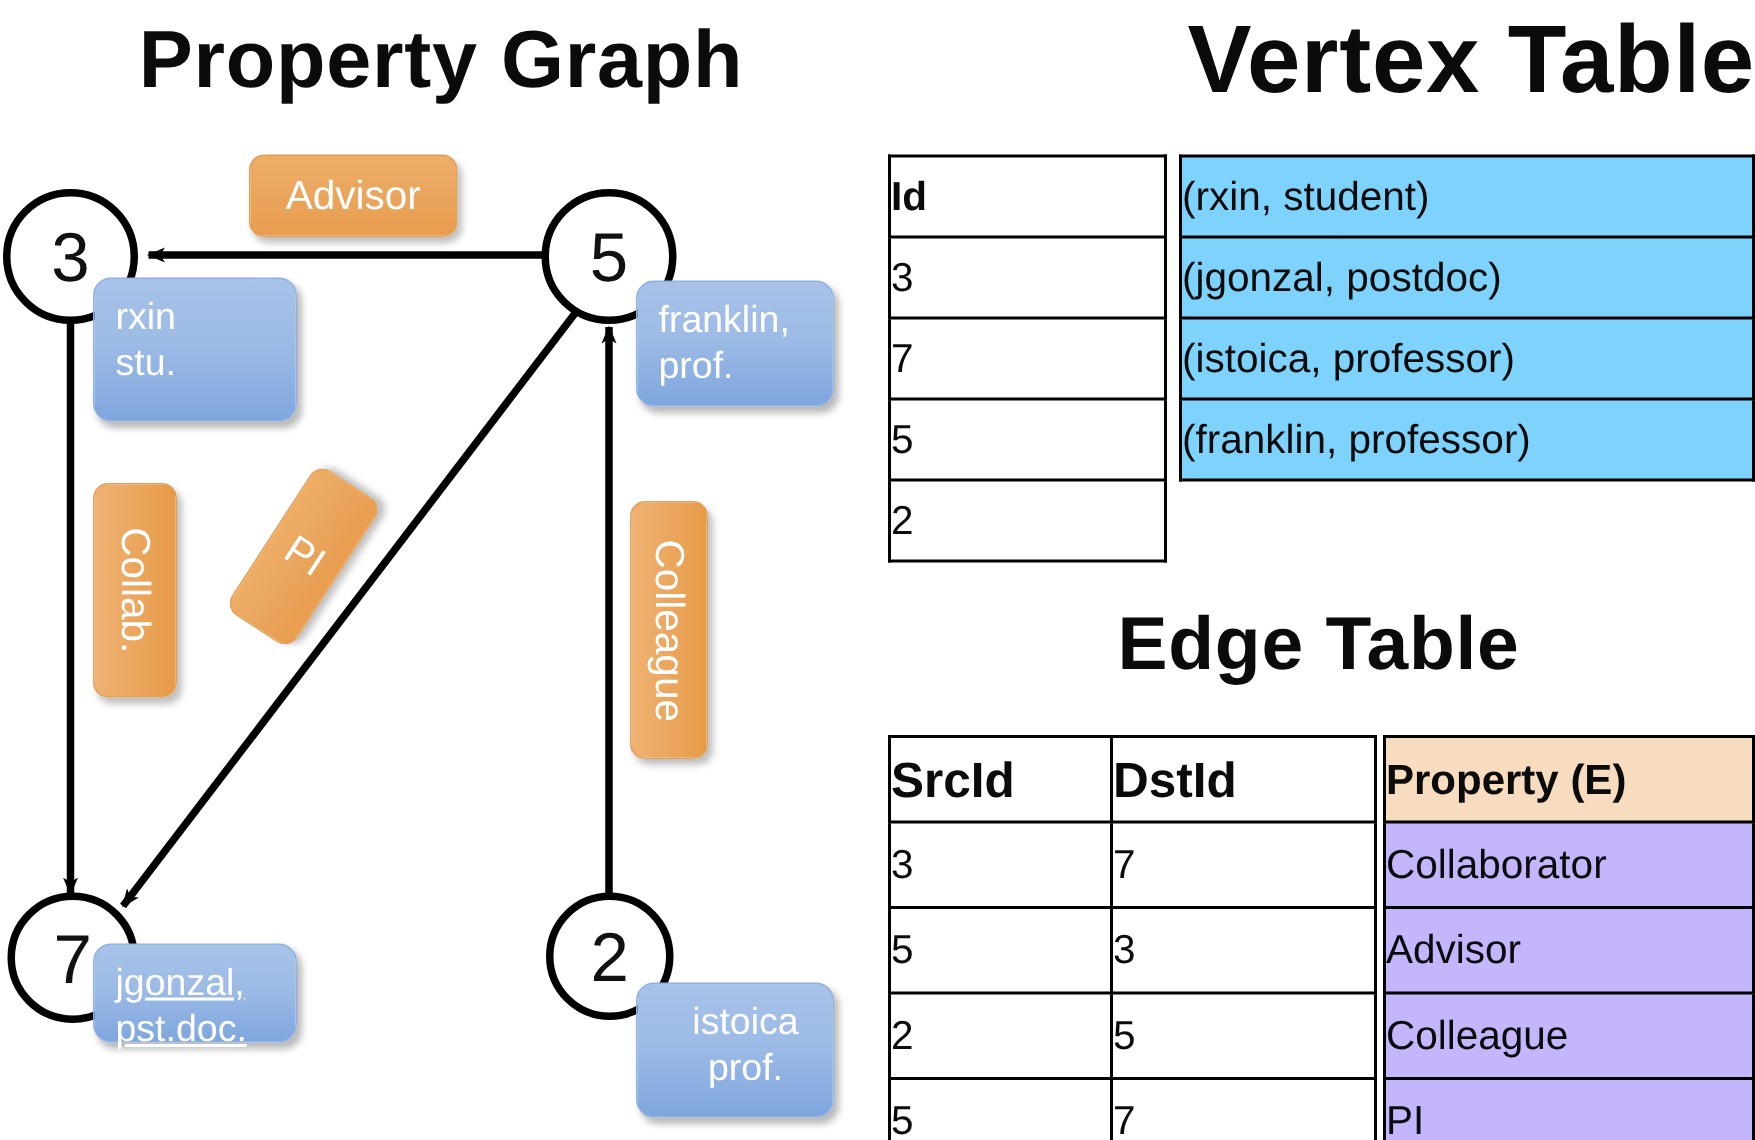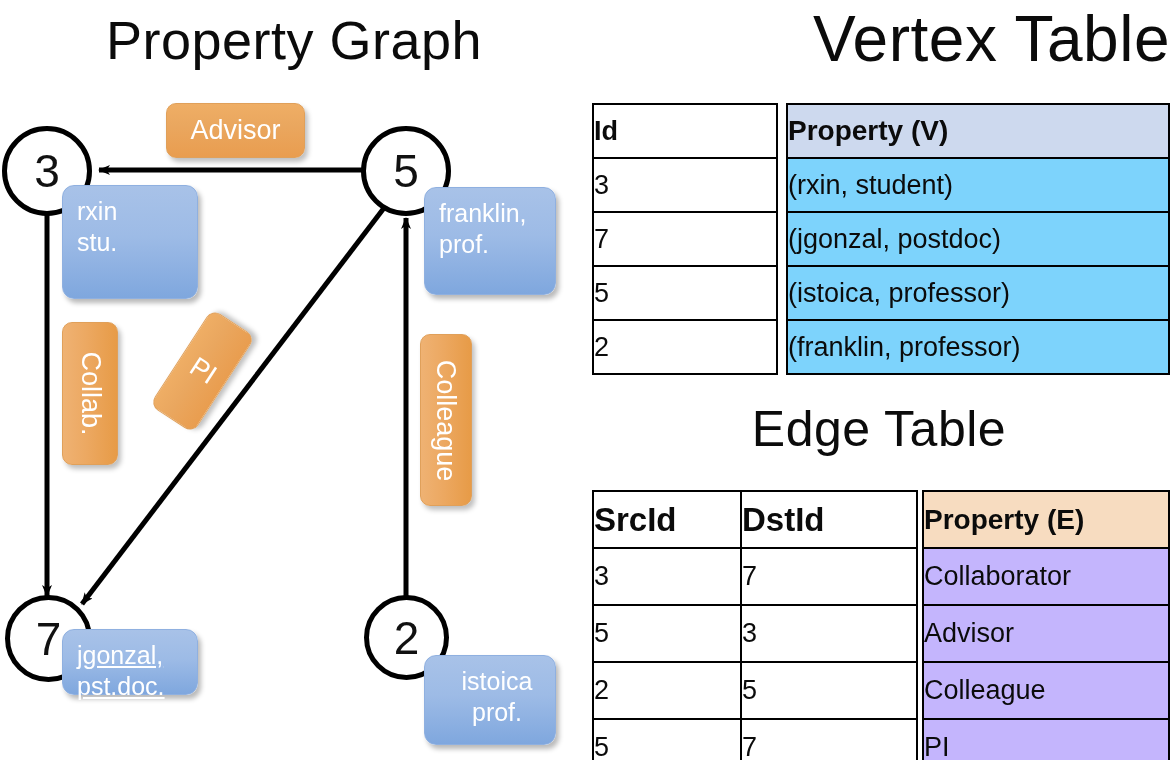--- a/index.html
+++ b/index.html
@@ -12,21 +12,21 @@
     height: 760px;
     position: relative;
     overflow: hidden;
     font-family: "Liberation Sans", "DejaVu Sans", sans-serif;
     color: #000000;
   }
 
   
   .title {
     position: absolute;
-    font-weight: 400;
+    font-weight: 700;
     letter-spacing: 0.5px;
     color: #0b0b0b;
     white-space: nowrap;
     font-family: "Liberation Sans", "DejaVu Sans", sans-serif;
   }
   #title-property-graph {
     left: 0; top: 8px; width: 588px;
     text-align: center;
     font-size: 54px;
     line-height: 64px;
@@ -169,26 +169,26 @@
     <line x1="384" y1="208" x2="82" y2="604" stroke="#000" stroke-width="5" marker-end="url(#ah)"></line>
 
     <line x1="406" y1="596" x2="406" y2="218" stroke="#000" stroke-width="5" marker-end="url(#ah)"></line>
   </svg>
 
   <div class="node-circle" id="node-3" style="left:2px;  top:126px; width:90px; height:90px;">3</div>
   <div class="node-circle" id="node-5" style="left:361px; top:126px; width:90px; height:90px;">5</div>
   <div class="node-circle" id="node-7" style="left:5px;   top:595px; width:87px; height:87px;">7</div>
   <div class="node-circle" id="node-2" style="left:364px; top:595px; width:85px; height:85px;">2</div>
 
-  <div class="prop-box" id="prop-box-3" style="left:62px; top:185px; width:136px; height:114px;">
+  <div class="prop-box" id="prop-box-3" style="left:62px; top:185px; width:136px; height:96px;">
     <span>rxin</span>
     <span>stu.</span>
   </div>
 
-  <div class="prop-box" id="prop-box-5" style="left:424px; top:187px; width:132px; height:108px;">
+  <div class="prop-box" id="prop-box-5" style="left:424px; top:187px; width:132px; height:84px;">
     <span>franklin,</span>
     <span>prof.</span>
   </div>
 
   <div class="prop-box" id="prop-box-7" style="left:62px; top:629px; width:136px; height:66px;text-decoration:underline;">
     <span>jgonzal,</span>
     <span>pst.doc.</span>
   </div>
 
   <div class="prop-box" id="prop-box-2" style="left:424px; top:655px; width:132px; height:90px;text-align:center;">
@@ -228,23 +228,20 @@
       <td>5</td>
     </tr>
     <tr>
       <td>2</td>
     </tr>
   </tbody>
 </table>
 
 <table class="tbl" id="vertex-prop-table">
   <tbody>
-    <tr>
-      <th>Property (V)</th>
-    </tr>
     <tr>
       <td>(rxin, student)</td>
     </tr>
     <tr>
       <td>(jgonzal, postdoc)</td>
     </tr>
     <tr>
       <td>(istoica, professor)</td>
     </tr>
     <tr>

